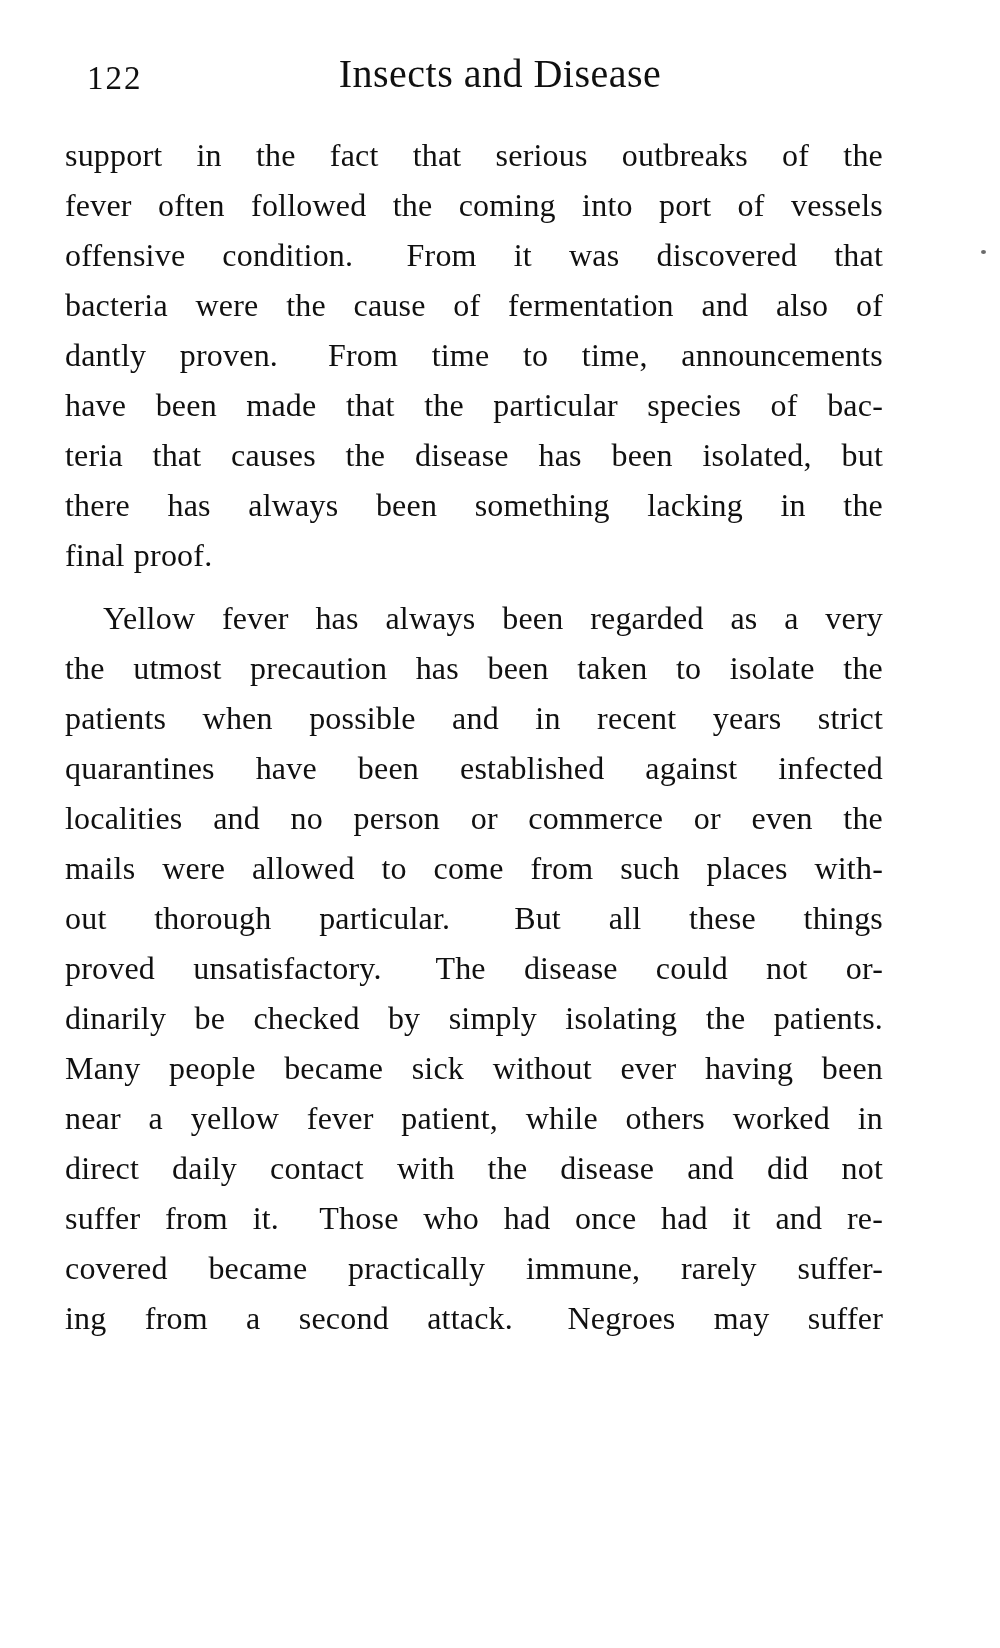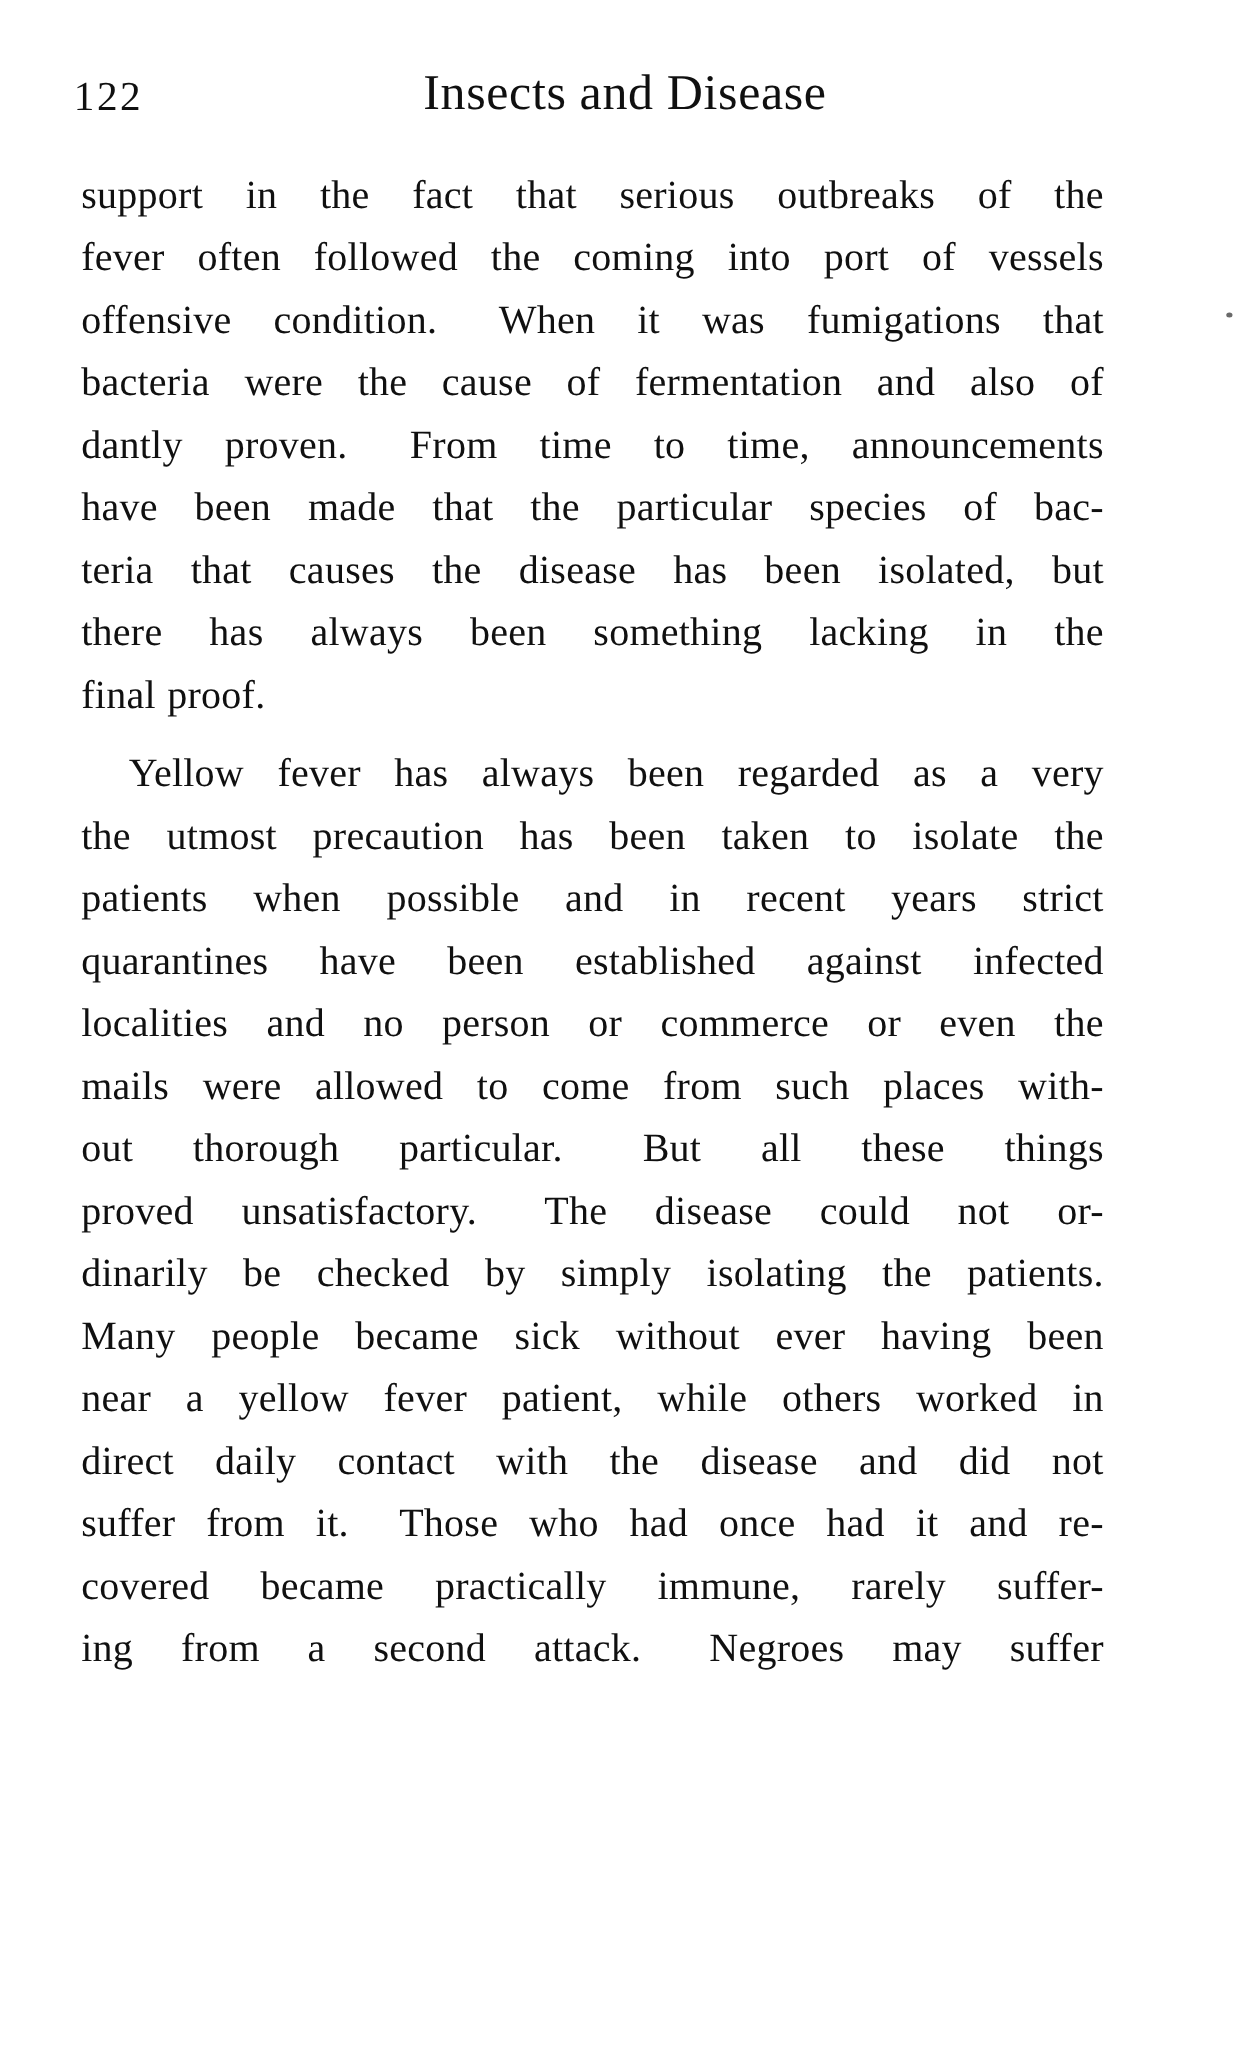--- a/index.html
+++ b/index.html
@@ -18,21 +18,21 @@
   }
   .page-header {
     position: absolute;
     top: 50px;
     left: 0;
     width: 1000px;
     height: 52px;
   }
   .page-number {
     position: absolute;
-    left: 59px;
+    left: 87px;
     top: 10px;
     font-size: 33px;
     line-height: 36px;
     letter-spacing: 2px;
   }
   .header-title {
     position: absolute;
     left: 0;
     top: 0;
     width: 100%;
@@ -82,21 +82,21 @@
 <div class="page">
   <div class="page-header">
     <div class="header-title">Insects and Disease</div>
     <div class="page-number">122</div>
   </div>
 
   <div class="body-text">
       <div class="paragraph">
         <div class="tline">support in the fact that serious outbreaks of the</div>
         <div class="tline">fever often followed the coming into port of vessels</div>
-        <div class="tline">offensive condition.  When it was fumigations that</div>
+        <div class="tline">offensive condition.  From it was discovered that</div>
         <div class="tline">bacteria were the cause of fermentation and also of</div>
         <div class="tline">dantly proven.  From time to time, announcements</div>
         <div class="tline">have been made that the particular species of bac-</div>
         <div class="tline">teria that causes the disease has been isolated, but</div>
         <div class="tline">there has always been something lacking in the</div>
         <div class="tline no-stretch">final proof.</div>
       </div>
       <div class="paragraph">
         <div class="tline indent">Yellow fever has always been regarded as a very</div>
         <div class="tline">the utmost precaution has been taken to isolate the</div>

